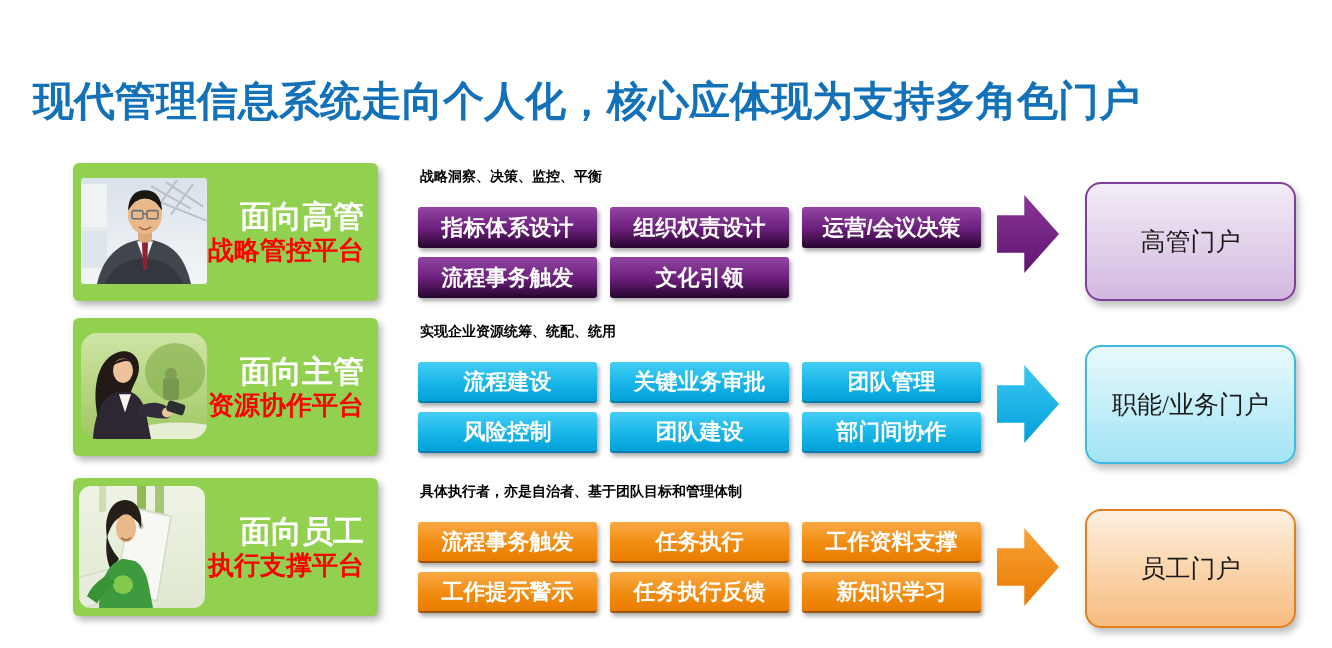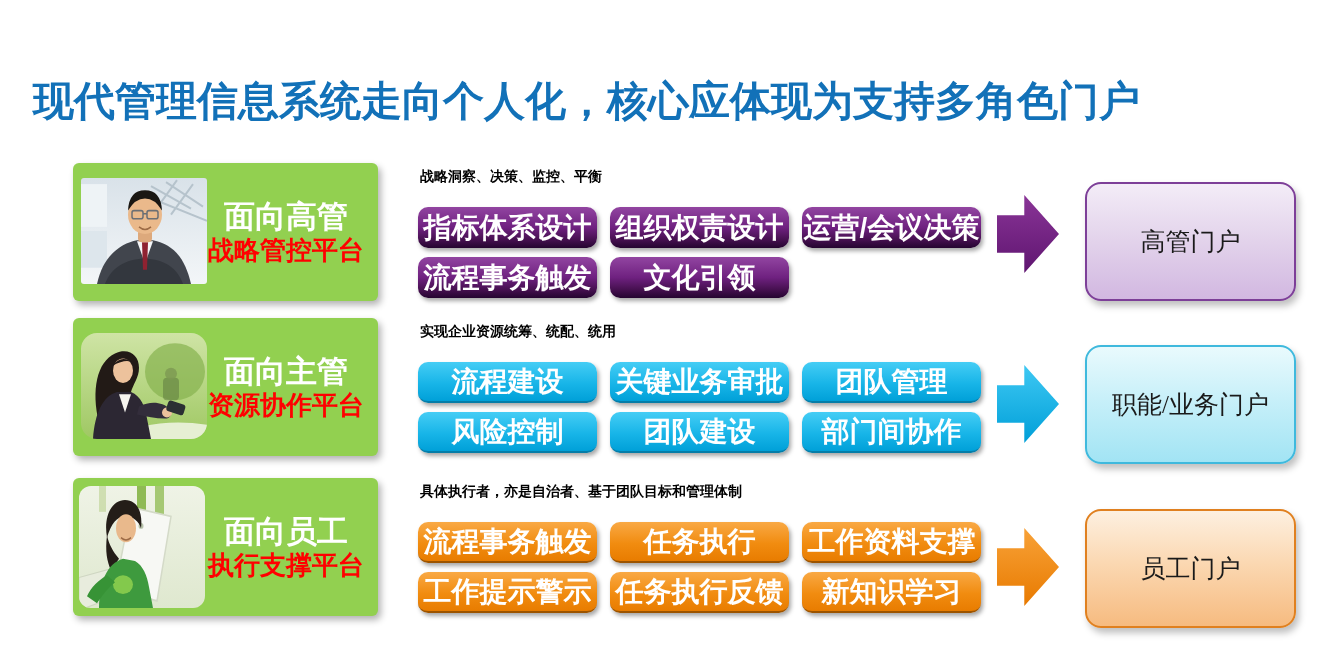--- a/index.html
+++ b/index.html
@@ -13,30 +13,30 @@
 
   
   .card{position:absolute;left:73px;top:0;width:305px;height:138px;background:#92D050;
         border-radius:6px;box-shadow:3px 4px 7px rgba(0,0,0,.3);}
   .photo{position:absolute;left:8px;top:15px;width:126px;height:106px;overflow:hidden;}
   .r0 .photo{border-radius:3px;}
   .r1 .photo{border-radius:16px;}
   .r2 .photo{border-radius:12px;left:6px;top:8px;height:122px;}
   .photo svg{display:block;width:100%;height:100%;}
   .card-labels{position:absolute;right:14px;top:50%;transform:translateY(-50%);text-align:right;}
-  .audience{font-size:31px;font-weight:bold;color:#ffffff;line-height:1.15;text-align:center;}
+  .audience{font-size:31px;font-weight:bold;color:#ffffff;line-height:1.15;}
   .platform{font-size:26px;font-weight:bold;color:#FF0000;line-height:1.2;}
 
   
   .cap-header{position:absolute;left:420px;top:5px;font-size:14px;font-weight:bold;color:#000;
               white-space:nowrap;}
   .btn-grid{position:absolute;left:418px;top:44px;width:563px;display:grid;
             grid-template-columns:repeat(3,179px);grid-auto-rows:41px;gap:9px 13px;}
-  .cap-btn{display:flex;align-items:center;justify-content:center;color:#fff;font-size:28px;
-           font-weight:bold;border-radius:10px;box-shadow:2px 3px 4px rgba(0,0,0,.35);
+  .cap-btn{display:flex;align-items:center;justify-content:center;color:#fff;font-size:22px;
+           font-weight:bold;border-radius:3px;box-shadow:2px 3px 4px rgba(0,0,0,.35);
            white-space:nowrap;}
   .r0 .cap-btn{background:linear-gradient(180deg,#9245a1 0%,#6f2180 50%,#45104f 80%,#250430 100%);}
   .r1 .cap-btn{background:linear-gradient(180deg,#45cdf5 0%,#18b5e8 55%,#00a0d8 100%);
                border-bottom:2px solid #057da8;}
   .r2 .cap-btn{background:linear-gradient(180deg,#f9a945 0%,#f18c10 55%,#e87c00 100%);
                border-bottom:2px solid #9c5400;}
 
   
   .arrow{position:absolute;left:997px;width:62px;height:78px;
          clip-path:polygon(0 26%,44% 26%,44% 0,100% 50%,44% 100%,44% 74%,0 74%);}

